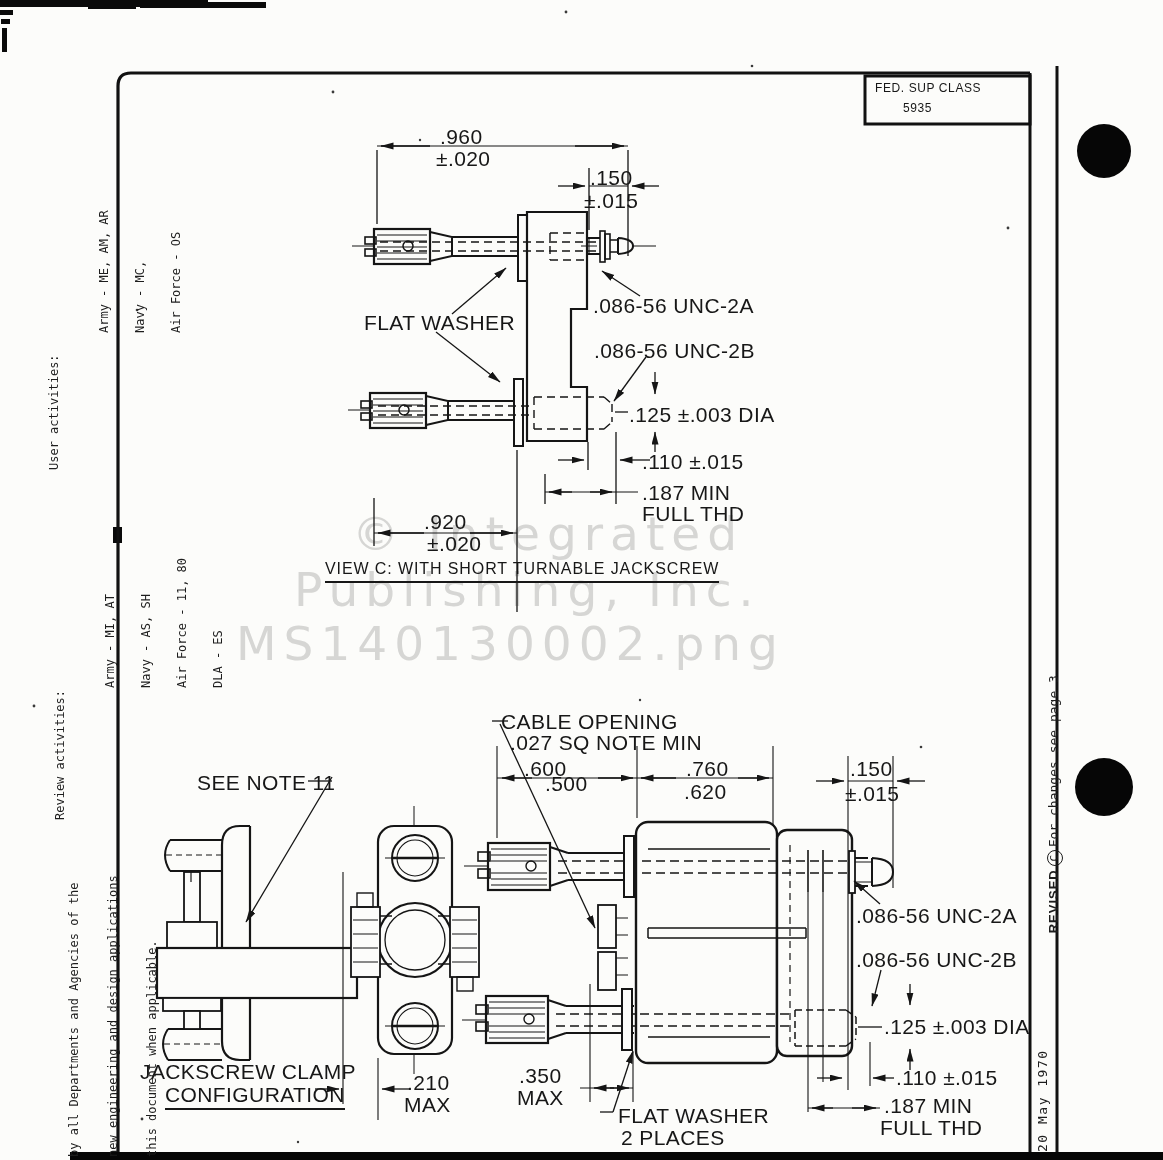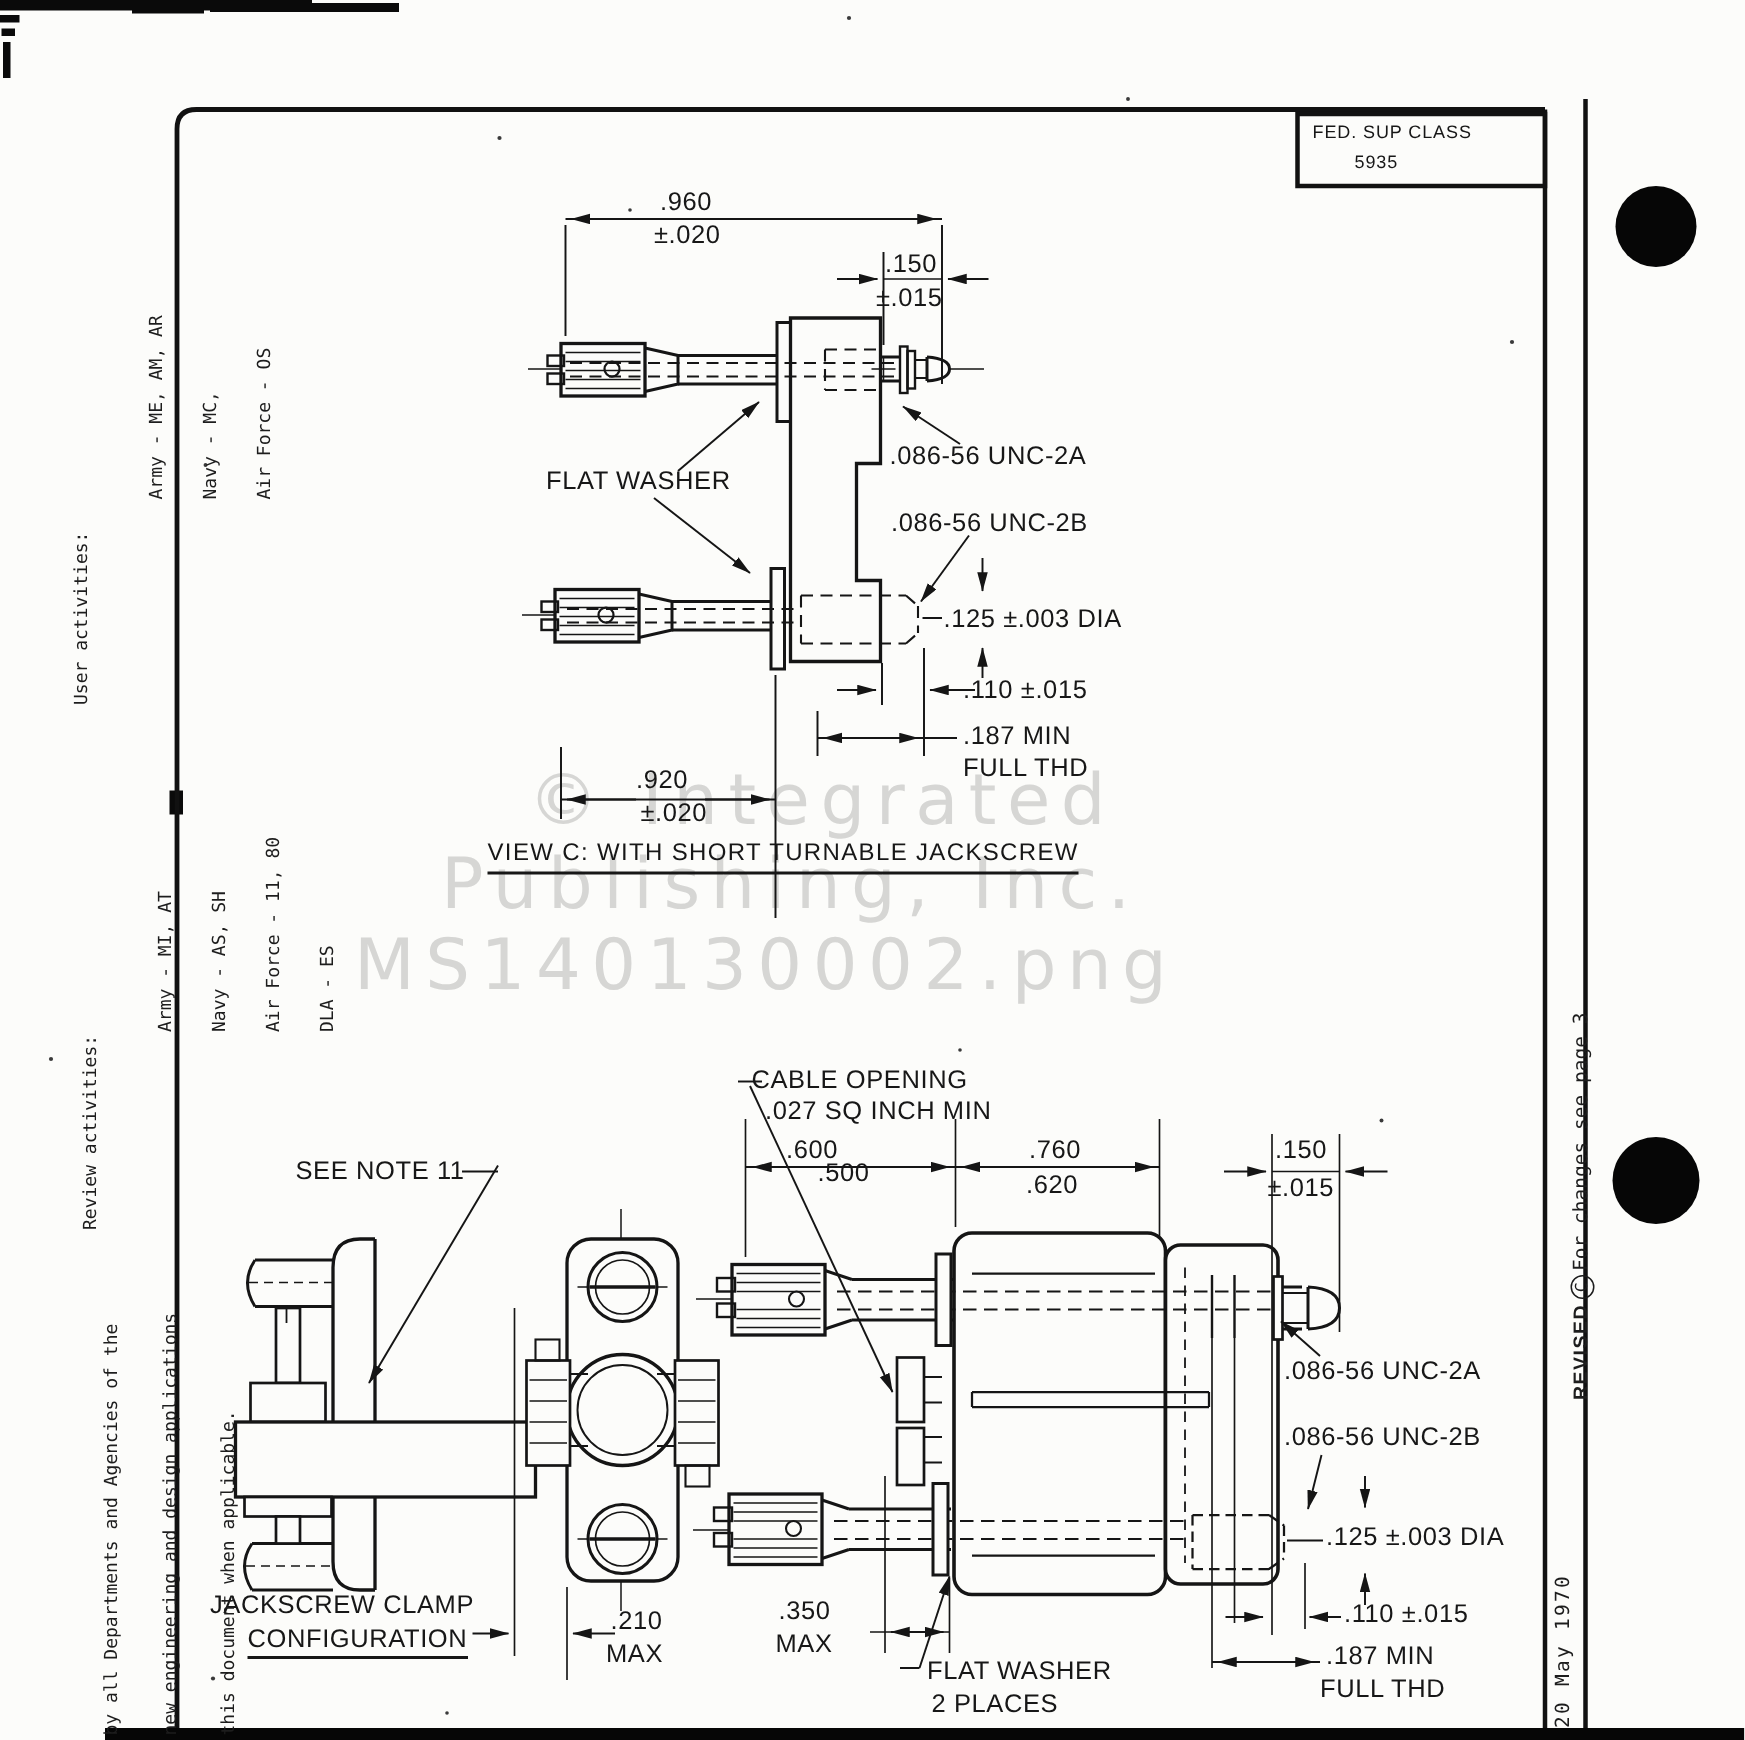--- a/index.html
+++ b/index.html
@@ -1,17 +1,17 @@
 <!DOCTYPE html>
 <html><head>
 <meta charset="utf-8">
 <style>
   html,body{margin:0;padding:0;}
   body{width:1163px;height:1160px;position:relative;background:#fcfcfa;overflow:hidden;}
-  .lbl{position:absolute;font-family:"Liberation Sans",sans-serif;font-size:17px;color:#171717;
+  .lbl{position:absolute;font-family:"Liberation Sans",sans-serif;font-size:21px;color:#171717;
        white-space:nowrap;letter-spacing:0.4px;}
   .boxlbl{font-size:12px;letter-spacing:0.6px;}
   .title{font-size:16px;letter-spacing:0.9px;border-bottom:2px solid #171717;padding-bottom:3px;}
   .ul{border-bottom:2px solid #171717;padding-bottom:1px;margin-left:20px;}
   .rot{position:absolute;transform-origin:0 0;transform:rotate(-90deg);
        font-family:"DejaVu Sans Mono",monospace;font-size:12px;line-height:12px;
        color:#1d1d1d;white-space:pre;}
   .wm{position:absolute;font-family:"DejaVu Sans",sans-serif;font-size:47px;letter-spacing:7px;
       color:#d6d6d4;white-space:nowrap;margin-top:14px;}
   .circ{display:inline-block;width:14px;height:14px;line-height:14px;text-align:center;
@@ -262,21 +262,21 @@
 <div class="lbl" style="left:594px;top:339px">.086-56 UNC-2B</div>
 <div class="lbl" style="left:629px;top:403px">.125 ±.003 DIA</div>
 <div class="lbl" style="left:642px;top:450px">.110 ±.015</div>
 <div class="lbl" style="left:642px;top:481px">.187 MIN</div>
 <div class="lbl" style="left:642px;top:502px">FULL THD</div>
 <div class="lbl" style="left:424px;top:510px">.920</div>
 <div class="lbl" style="left:427px;top:532px">±.020</div>
 <div class="lbl title" style="left:325px;top:560px">VIEW C: WITH SHORT TURNABLE JACKSCREW</div>
 
 <div class="lbl" style="left:501px;top:710px">CABLE OPENING</div>
-<div class="lbl" style="left:510px;top:731px">.027 SQ INCH MIN</div>
+<div class="lbl" style="left:510px;top:731px">.027 SQ NOTE MIN</div>
 <div class="lbl" style="left:524px;top:757px">.600</div>
 <div class="lbl" style="left:545px;top:772px">.500</div>
 <div class="lbl" style="left:686px;top:757px">.760</div>
 <div class="lbl" style="left:684px;top:780px">.620</div>
 <div class="lbl" style="left:850px;top:757px">.150</div>
 <div class="lbl" style="left:845px;top:782px">±.015</div>
 <div class="lbl" style="left:197px;top:771px">SEE NOTE 11</div>
 <div class="lbl" style="left:856px;top:904px">.086-56 UNC-2A</div>
 <div class="lbl" style="left:856px;top:948px">.086-56 UNC-2B</div>
 <div class="lbl" style="left:884px;top:1015px">.125 ±.003 DIA</div>

